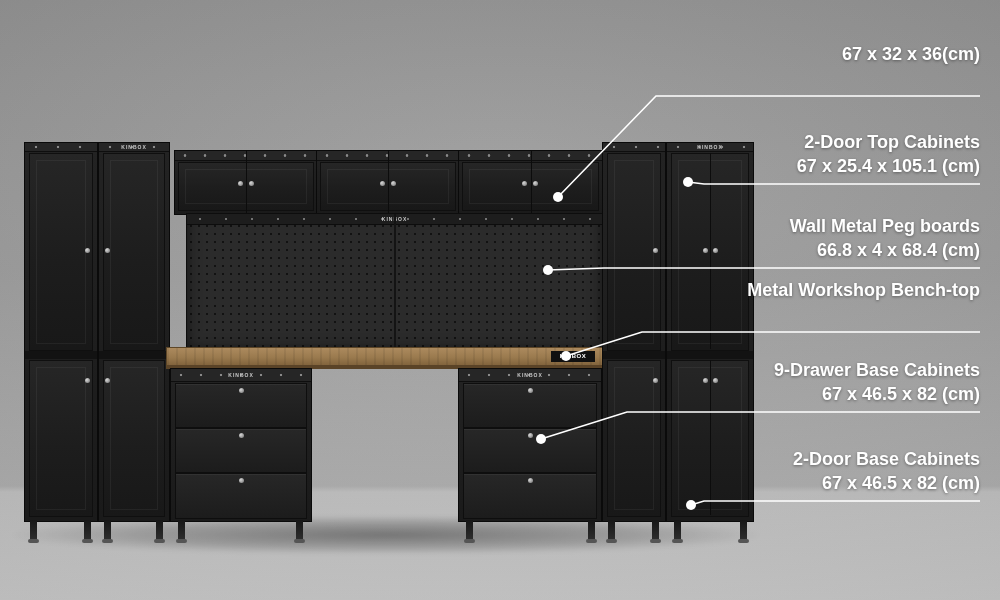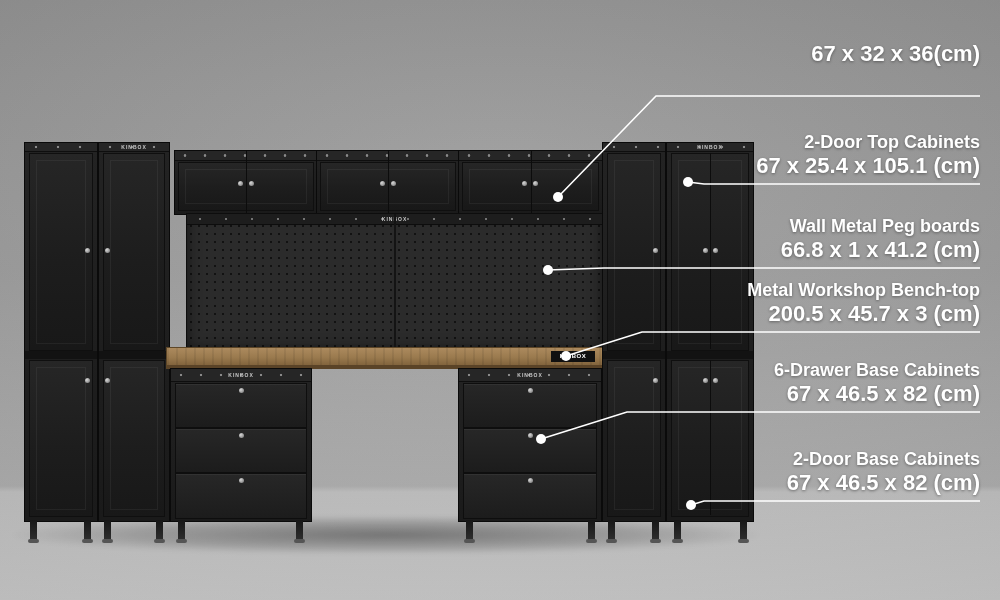--- a/index.html
+++ b/index.html
@@ -11,21 +11,21 @@
       linear-gradient(180deg,#8f8f8f 0%,#9a9a9a 45%,#b2b2b2 81%,#c6c6c6 82%,#d3d3d3 100%);
   }
   
   .legend{
     position:absolute;left:33px;top:26px;color:#fff;font-weight:bold;
     font-size:20px;letter-spacing:.3px;text-shadow:0 1px 3px rgba(0,0,0,.35);
   }
   .ann{position:absolute;right:20px;text-align:right;color:#fff;font-weight:bold;
        text-shadow:0 1px 3px rgba(0,0,0,.4);}
   .ann .t{font-size:18px;line-height:24px;}
-  .ann .d{font-size:22px;line-height:24px;}
+  .ann .d{font-size:18px;line-height:24px;}
   .leaders{position:absolute;left:0;top:0;pointer-events:none;}
   .leaders polyline{fill:none;stroke:#fff;stroke-width:1.6px;}
   .leaders circle{fill:#fff;}
   
   .cab{position:absolute;background:linear-gradient(180deg,#232323,#1a1a1a);
        border:1px solid #0a0a0a;box-shadow:inset 0 1px 0 rgba(255,255,255,.07);}
   .door{position:absolute;background:linear-gradient(180deg,#262626 0%,#1d1d1d 55%,#181818 100%);
         border:1px solid #0f0f0f;}
   .door::after{content:"";position:absolute;inset:6px;border:1px solid rgba(255,255,255,.055);}
   .seam{position:absolute;top:0;bottom:0;left:50%;width:1px;background:#0c0c0c;}
@@ -203,28 +203,27 @@
 
   <div class="ann" style="top:42px">
     <div class="d">67 x 32 x 36(cm)</div>
   </div>
   <div class="ann" style="top:130px">
     <div class="t">2-Door Top Cabinets</div>
     <div class="d">67 x 25.4 x 105.1 (cm)</div>
   </div>
   <div class="ann" style="top:214px">
     <div class="t">Wall Metal Peg boards</div>
-    <div class="d">66.8 x 1 x 41.2 (cm)</div>
+    <div class="d">66.8 x 4 x 68.4 (cm)</div>
   </div>
   <div class="ann" style="top:278px">
     <div class="t">Metal Workshop Bench-top</div>
-    <div class="d">200.5 x 45.7 x 3 (cm)</div>
   </div>
   <div class="ann" style="top:358px">
-    <div class="t">6-Drawer Base Cabinets</div>
+    <div class="t">9-Drawer Base Cabinets</div>
     <div class="d">67 x 46.5 x 82 (cm)</div>
   </div>
   <div class="ann" style="top:447px">
     <div class="t">2-Door Base Cabinets</div>
     <div class="d">67 x 46.5 x 82 (cm)</div>
   </div>
 
 </div>
 
 </body></html>

